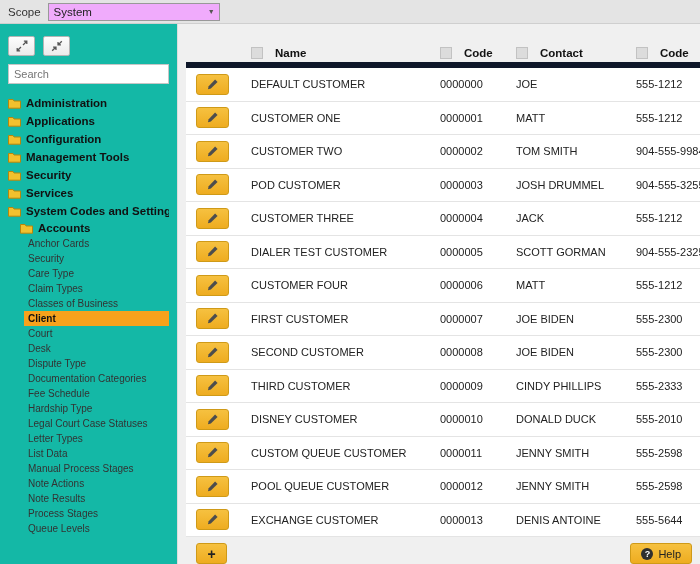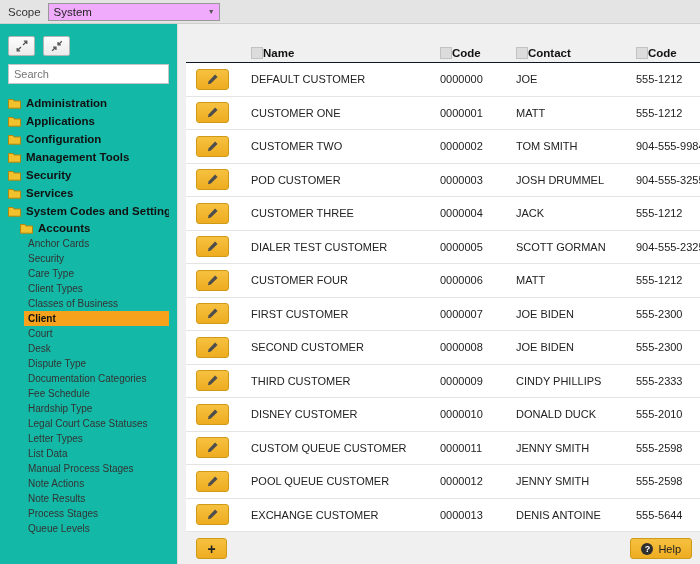--- a/index.html
+++ b/index.html
@@ -42,29 +42,29 @@
   }
   .tree{overflow:hidden;}
   .tree-item{display:flex;align-items:center;gap:5px;cursor:pointer;white-space:nowrap;}
   .tree-item.lvl0{height:18px;font-weight:bold;font-size:11.5px;color:#111;}
   .tree-item.lvl1{height:16px;margin-left:12px;font-weight:bold;font-size:11.5px;color:#111;align-items:center;}
   .tree-item.lvl2{height:15px;margin-left:16px;padding-left:4px;font-size:10px;color:#333;}
   .tree-item.selected{background:#f6a21c;font-weight:bold;color:#111;}
   .folder-icon{display:inline-flex;align-items:center;}
   
   .grid-header{display:flex;align-items:center;height:18px;font-weight:bold;font-size:11.5px;color:#111;}
-  .hdr-cell{display:flex;align-items:center;gap:0;box-sizing:border-box;}
+  .hdr-cell{display:flex;align-items:center;gap:12px;box-sizing:border-box;}
   .hdr-spacer{width:55px;flex:none;}
   .hdr-name{width:185px;padding-left:10px;flex:none;}
   .hdr-code{width:75px;padding-left:14px;flex:none;}
   .hdr-contact{width:120px;padding-left:15px;flex:none;}
   .hdr-phone{flex:1;padding-left:15px;}
   .hdr-box{width:10px;height:10px;background:#dcdcdc;border:1px solid #c2c2c2;flex:none;cursor:pointer;}
   
-  #rows{border-top:1px solid #0f172a;background:#14532d;}
+  #rows{border-top:6px solid #0f172a;background:#14532d;}
   .row{
     display:flex;align-items:center;height:33.5px;box-sizing:border-box;
     border-bottom:1px solid #e4e4e4;background:#fff;font-size:11px;color:#222;
   }
   .cell{box-sizing:border-box;white-space:nowrap;overflow:hidden;}
   .cell-edit{width:55px;flex:none;padding-left:10px;display:flex;align-items:center;}
   .cell-name{width:185px;flex:none;padding-left:10px;}
   .cell-code{width:75px;flex:none;padding-left:14px;}
   .cell-contact{width:120px;flex:none;padding-left:15px;}
   .cell-phone{flex:1;padding-left:15px;}
@@ -182,21 +182,21 @@
         <div class="tree-item lvl2">
           <span class="tree-label">Anchor Cards</span>
         </div>
         <div class="tree-item lvl2">
           <span class="tree-label">Security</span>
         </div>
         <div class="tree-item lvl2">
           <span class="tree-label">Care Type</span>
         </div>
         <div class="tree-item lvl2">
-          <span class="tree-label">Client Types</span>
+          <span class="tree-label">Claim Types</span>
         </div>
         <div class="tree-item lvl2">
           <span class="tree-label">Classes of Business</span>
         </div>
         <div class="tree-item lvl2 selected">
           <span class="tree-label">Client</span>
         </div>
         <div class="tree-item lvl2">
           <span class="tree-label">Court</span>
         </div>

